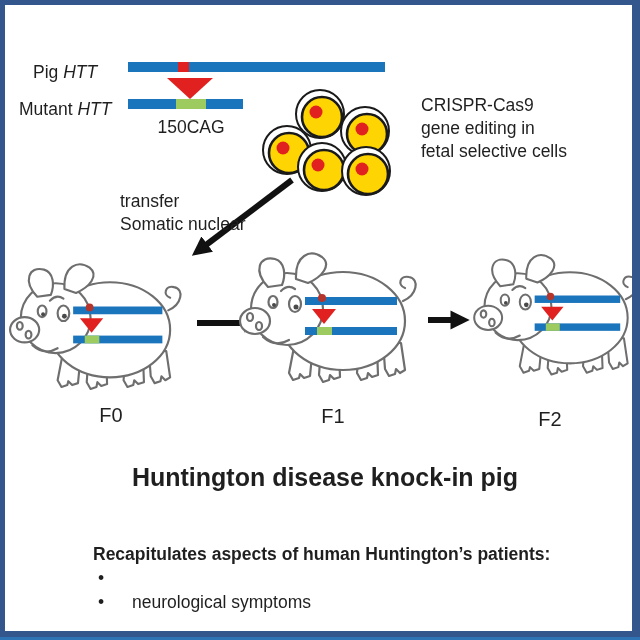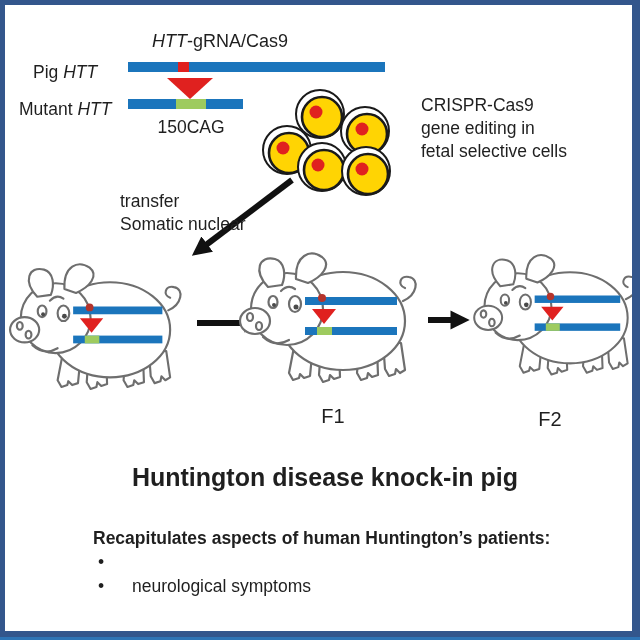--- a/index.html
+++ b/index.html
@@ -34,21 +34,21 @@
   #transfer-label{left:115px;top:185px;}
   .gen-label{font-size:20px;width:64px;}
   #gen-f0{left:74px;top:397px;}
   #gen-f1{left:296px;top:398px;}
   #gen-f2{left:513px;top:401px;}
   #main-title{
     left:0;top:456px;width:640px;text-align:center;
     font-size:25px;font-weight:bold;
   }
   #findings{left:88px;top:523px;z-index:2;position:absolute;color:#1f1f1f;}
-  #findings-heading{font-weight:bold;font-size:17.5px;white-space:nowrap;}
+  #findings-heading{font-weight:bold;font-size:17.5px;white-space:nowrap;margin-top:16px;}
   #findings ul{margin:4px 0 0 0;padding:0;list-style:none;font-size:17.5px;}
   #findings li{display:flex;line-height:1.06;margin-bottom:5px;}
   #findings .bullet{width:34px;padding-left:5px;}
   
   .cblue{fill:#1b75bc;}
   .cred{fill:#e0211f;}
   .cdarkred{fill:#b5342c;}
   .cgreen{fill:#9ecb5f;}
   .cellmem{fill:#ffffff;stroke:#1a1a1a;stroke-width:2;}
   .cellbody{fill:#ffd403;stroke:#1a1a1a;stroke-width:2.6;}
@@ -134,23 +134,20 @@
 
       <line class="arrow" x1="292" y1="180" x2="198" y2="251" marker-end="url(#ah)"></line>
       <line class="arrow" x1="197" y1="323" x2="256" y2="323" marker-end="url(#ah)"></line>
       <line class="arrow" x1="428" y1="320" x2="462" y2="320" marker-end="url(#ah)"></line>
 
       <use href="#pig" transform="translate(13,258) scale(0.97)"></use>
       <use href="#pig" transform="translate(243,247) scale(1.0)"></use>
       <use href="#pig" transform="translate(477,249) scale(0.93)"></use>
     </svg>
 
-    <div class="txt center" id="grna-title">
-      <em>HTT</em><span>-gRNA/Cas9</span>
-    </div>
 
     <div class="txt right" id="pig-htt-label">
       <span>Pig </span><em>HTT</em>
     </div>
 
     <div class="txt right" id="mutant-htt-label">
       <span>Mutant </span><em>HTT</em>
     </div>
 
     <div class="txt center" id="cag-label">150CAG</div>
@@ -159,20 +156,21 @@
       <div>CRISPR-Cas9</div>
       <div>gene editing in</div>
       <div>fetal selective cells</div>
     </div>
 
     <div class="txt" id="transfer-label">
       <div>transfer</div>
       <div>Somatic nuclear</div>
     </div>
 
+    <div class="txt center gen-label" id="gen-f0">F0</div>
     <div class="txt center gen-label" id="gen-f1">F1</div>
     <div class="txt center gen-label" id="gen-f2">F2</div>
 
     <div class="txt" id="main-title">Huntington disease knock-in pig</div>
 
     <div id="findings">
       <div id="findings-heading">Recapitulates aspects of human Huntington’s patients:</div>
       <ul>
         <li>
           <span class="bullet">•</span>

